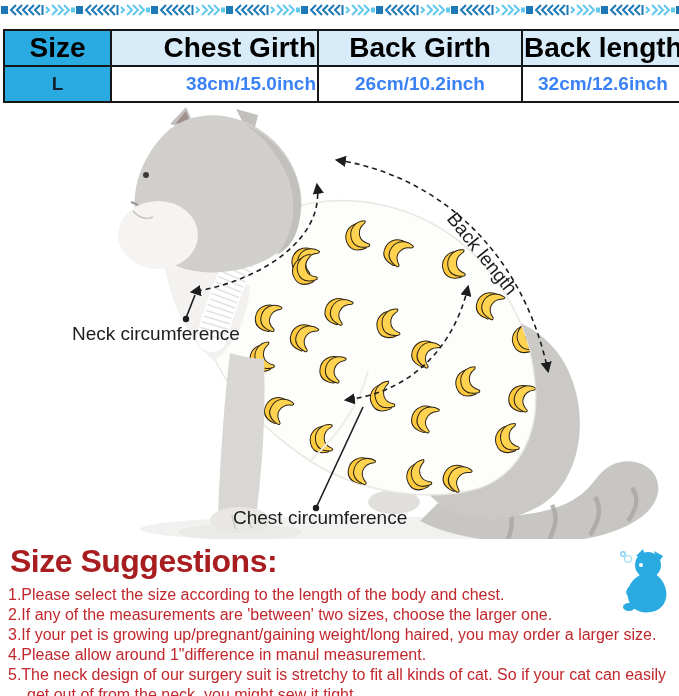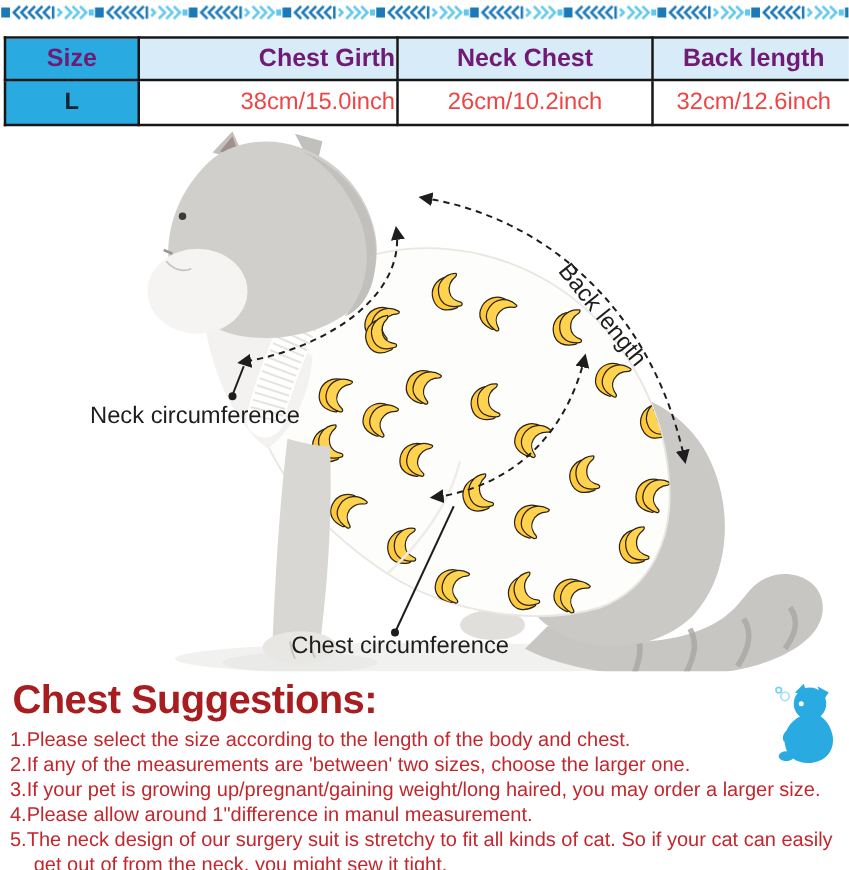--- a/index.html
+++ b/index.html
@@ -9,22 +9,22 @@
   }
   .strip{height:18px;padding-top:2px;}
   .size-table{
     border-collapse:collapse;table-layout:fixed;
     width:673px;margin:9px 0 0 3px;
   }
   .size-table th,.size-table td{
     border:2px solid #161616;text-align:center;vertical-align:middle;
     overflow:hidden;white-space:nowrap;
   }
-  .size-table th{height:30px;font-size:20px;font-weight:bold;color:#701a75;background:#d8ebf8;}
-  .size-table td{height:32px;font-size:19px;font-weight:normal;color:#ef4444;background:#ffffff;}
+  .size-table th{height:30px;font-size:28px;font-weight:bold;color:#000000;background:#d8ebf8;}
+  .size-table td{height:32px;font-size:19px;font-weight:bold;color:#3b82f6;background:#ffffff;}
   .size-table .c0{width:103px;background:#29abe2;}
   .size-table .c1{width:203px;text-align:right;}
   .size-table .c2{width:200px;}
   .size-table .c3{width:158px;}
   .size-table td.c0{font-weight:bold;color:#12222e;}
   .photo{position:relative;width:679px;height:436px;}
   .photo svg{position:absolute;left:0;top:0;}
   .sugg{position:relative;padding:2px 4px 0 8px;}
   .sugg-title{
     font-size:32px;font-weight:bold;color:#a81d20;
@@ -64,21 +64,21 @@
     </defs>
     <rect width="679" height="16" fill="url(#fb)"></rect>
   </svg>
 </div>
 
 <table class="size-table">
   <tbody>
       <tr>
     <th class="c0">Size</th>
     <th class="c1">Chest Girth</th>
-    <th class="c2">Neck Chest</th>
+    <th class="c2">Back Girth</th>
     <th class="c3">Back length</th>
   </tr>
   <tr>
     <td class="c0">L</td>
     <td class="c1">38cm/15.0inch</td>
     <td class="c2">26cm/10.2inch</td>
     <td class="c3">32cm/12.6inch</td>
   </tr>
 </tbody>
   </table>
@@ -237,21 +237,21 @@
       <line x1="316" y1="505" x2="363" y2="404"></line>
       <circle cx="316" cy="505" r="3.2" fill="#1d1d1d" stroke="none"></circle>
     </g>
     <text class="ann-text" x="446" y="216" transform="rotate(51 446 216)">Back length</text>
     <text class="ann-text" x="72" y="337">Neck circumference</text>
     <text class="ann-text" x="233" y="521">Chest circumference</text>
   </svg>
 </div>
 
 <div class="sugg">
-  <div class="sugg-title">Chest Suggestions:</div>
+  <div class="sugg-title">Size Suggestions:</div>
   <div class="sugg-item">1.Please select the size according to the length of the body and chest.</div>
   <div class="sugg-item">2.If any of the measurements are 'between' two sizes, choose the larger one.</div>
   <div class="sugg-item">3.If your pet is growing up/pregnant/gaining weight/long haired, you may order a larger size.</div>
   <div class="sugg-item">4.Please allow around 1"difference in manul measurement.</div>
   <div class="sugg-item">5.The neck design of our surgery suit is stretchy to fit all kinds of cat. So if your cat can easily get out of from the neck, you might sew it tight.</div>
 
   <svg class="mascot" width="56" height="68" viewBox="0 0 56 68">
     <circle cx="8" cy="7" r="2.2" stroke="#7fd2f0" stroke-width="1.4" fill="#ffffff"></circle>
     <circle cx="13" cy="12" r="3.4" stroke="#a9e0f5" stroke-width="1.4" fill="#ffffff"></circle>
     <g fill="#29abe2">

